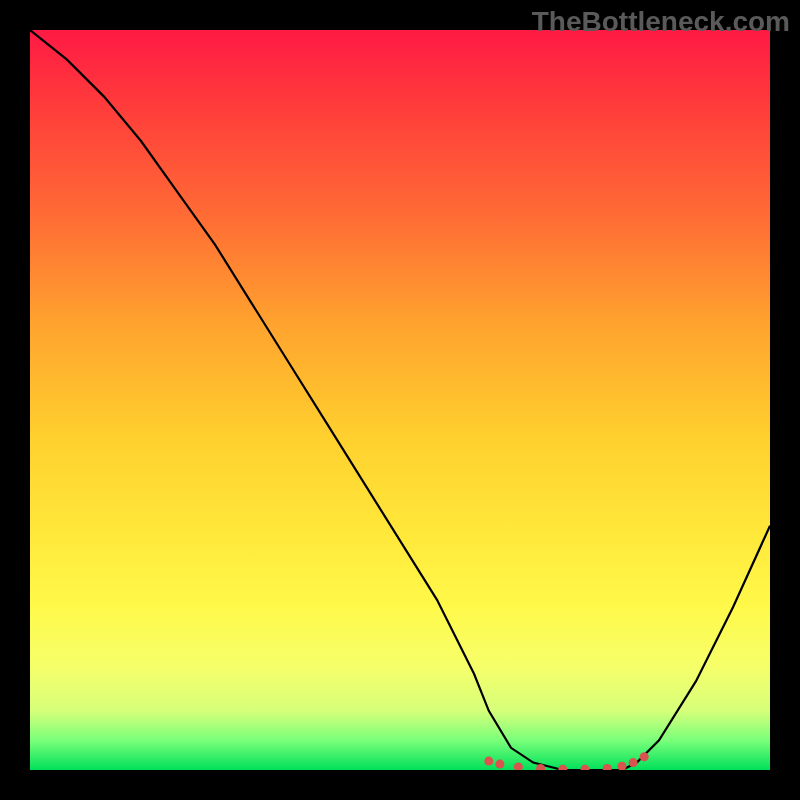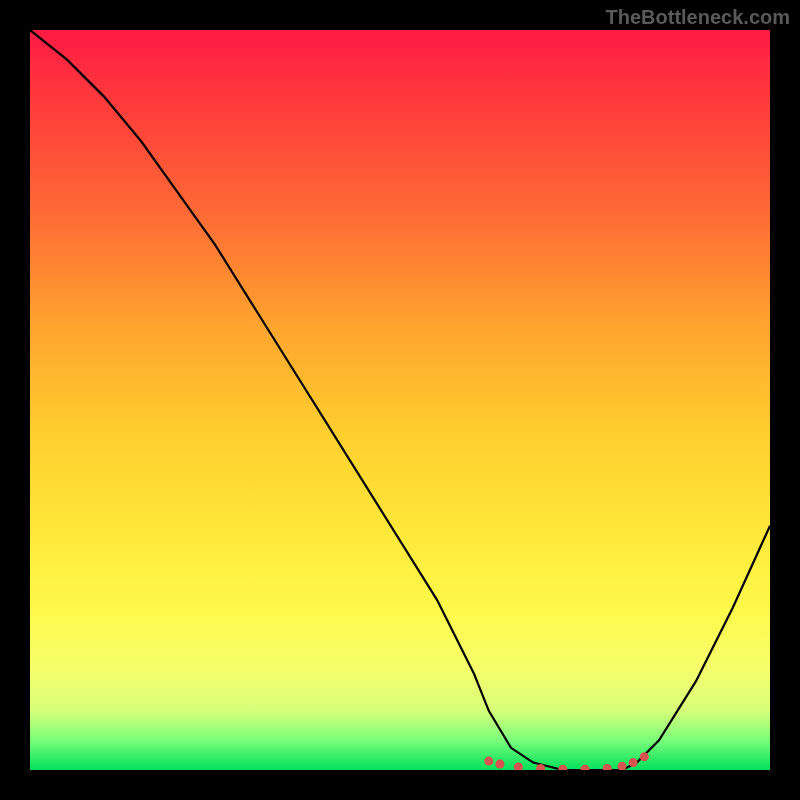--- a/index.html
+++ b/index.html
@@ -9,21 +9,21 @@
     height: 800px;
     background: #000;
     position: relative;
     font-family: Arial, sans-serif;
   }
   .watermark {
     position: absolute;
     top: 6px;
     right: 10px;
     color: #5a5a5a;
-    font-size: 20px;
+    font-size: 28px;
     font-weight: bold;
     z-index: 10;
   }
   .plot-area {
     position: absolute;
     left: 30px;
     top: 30px;
     width: 740px;
     height: 740px;
     overflow: hidden;

